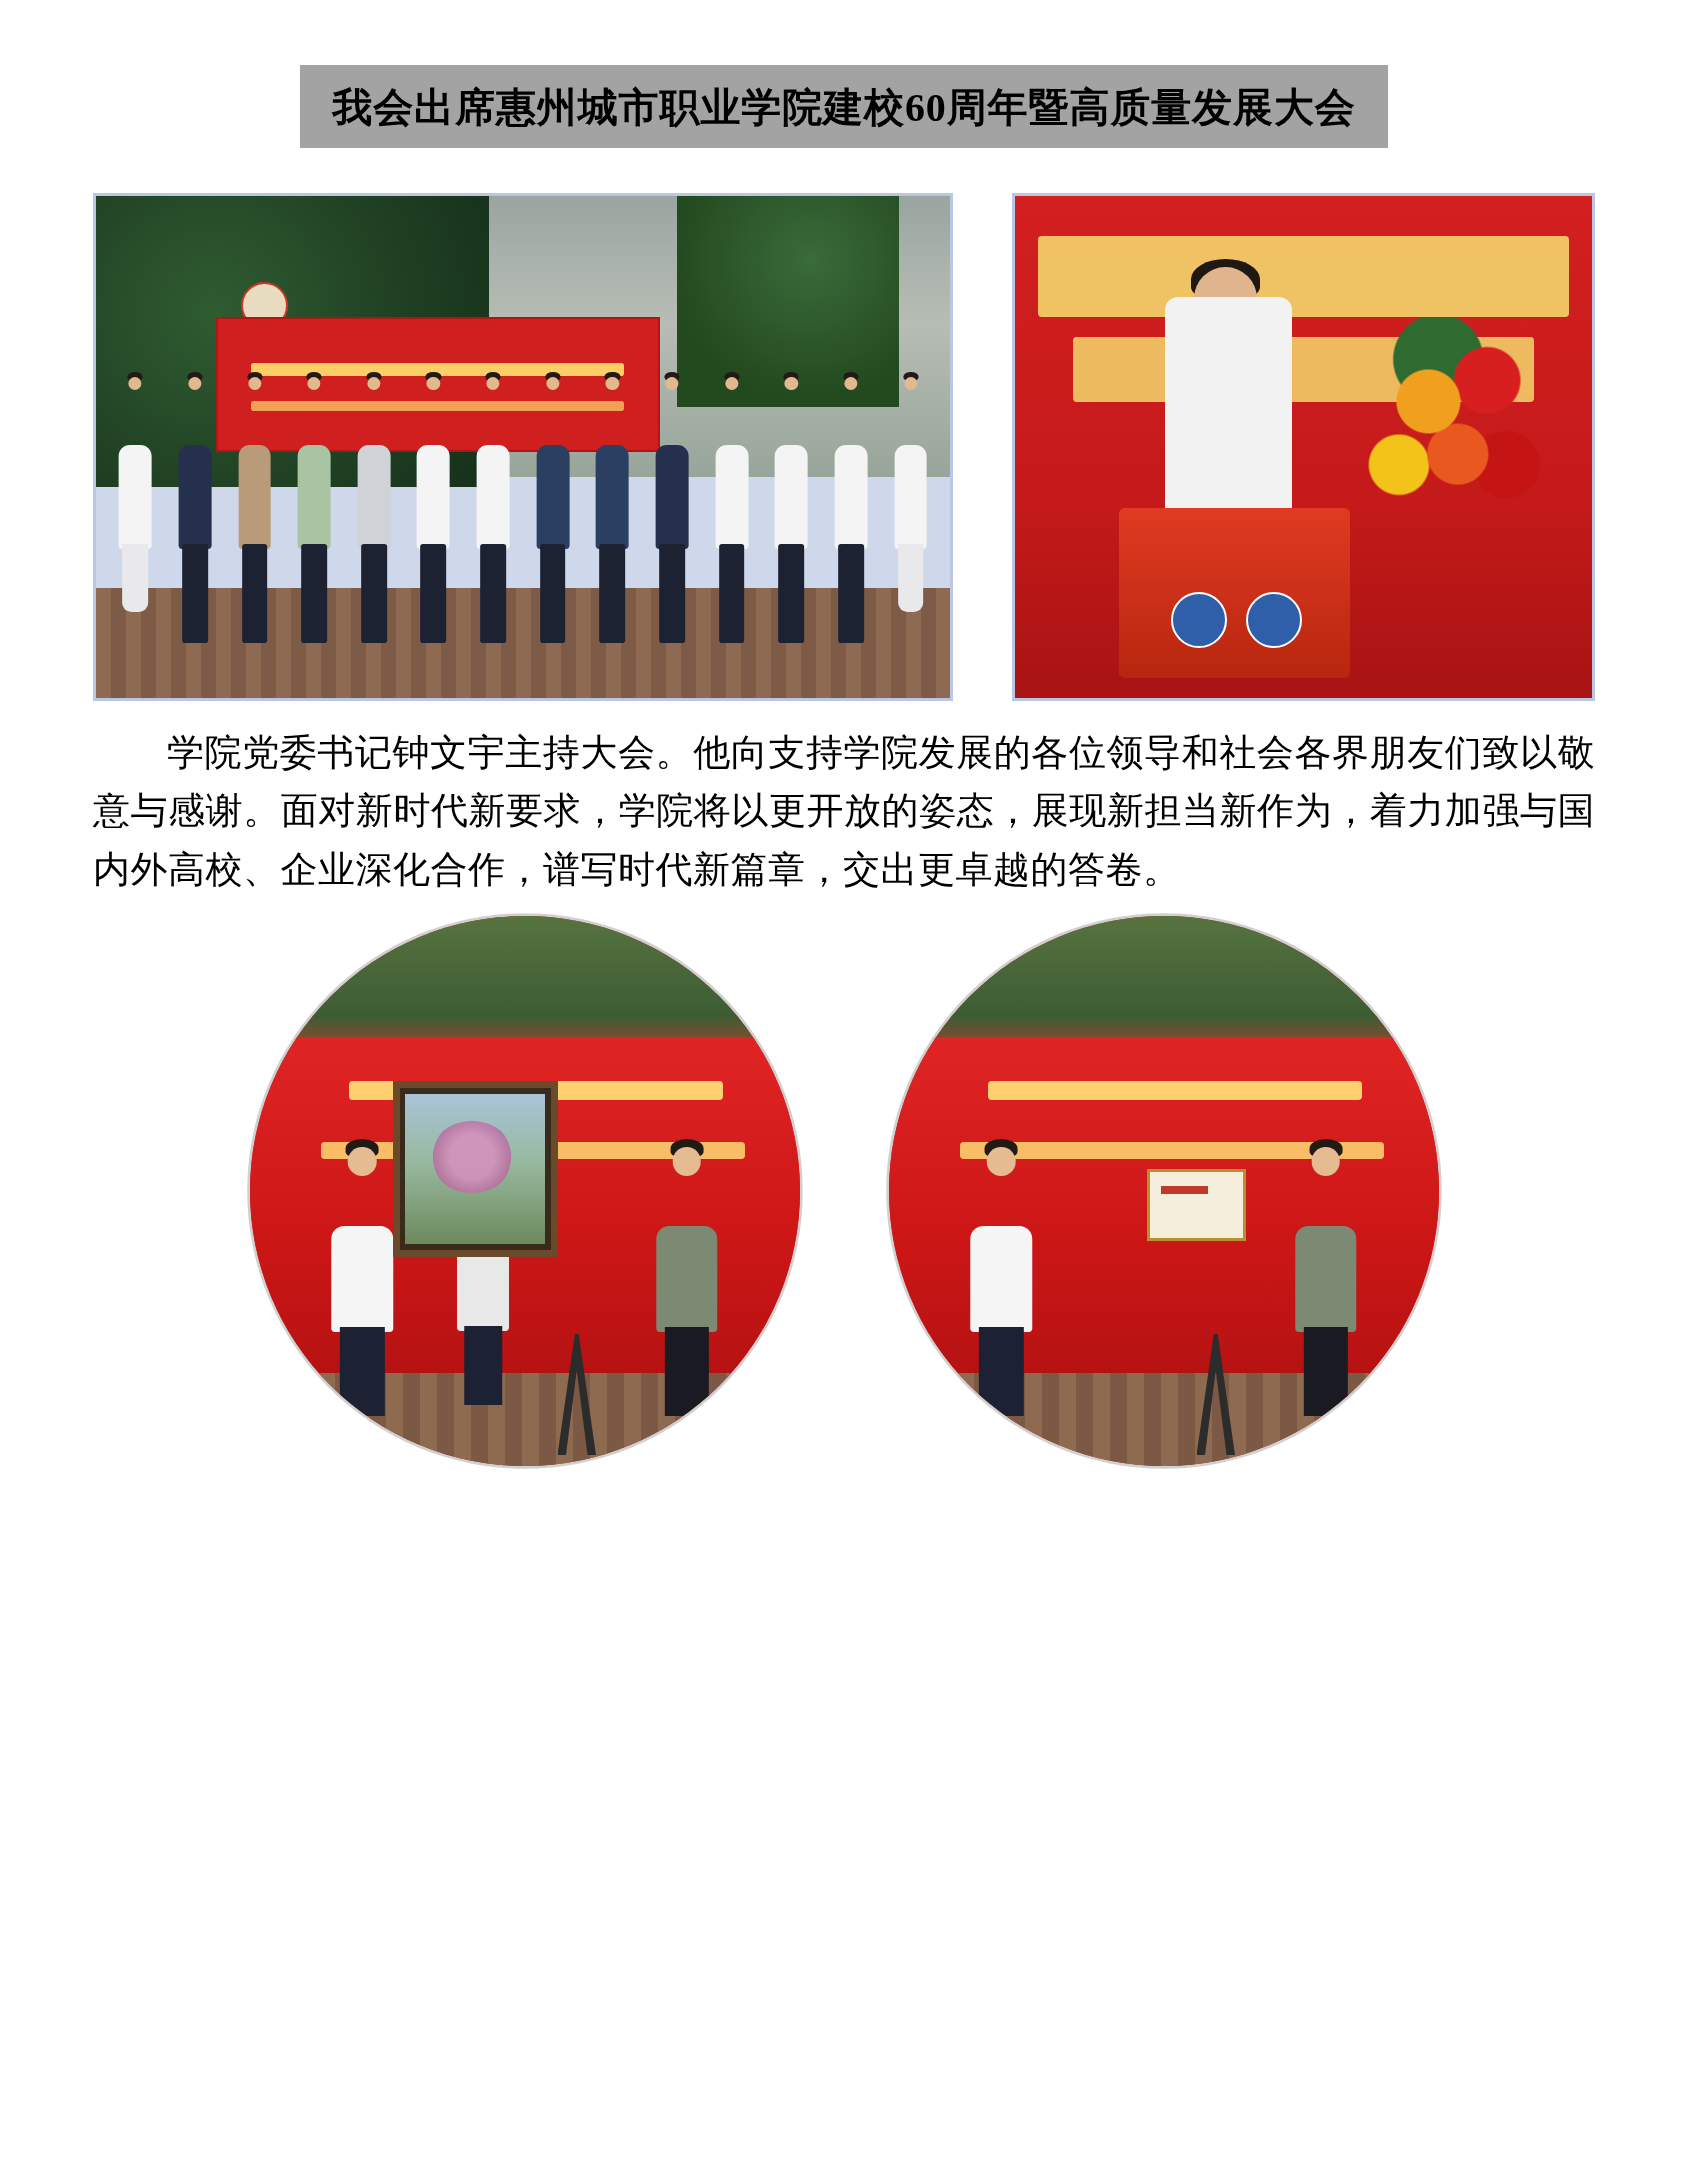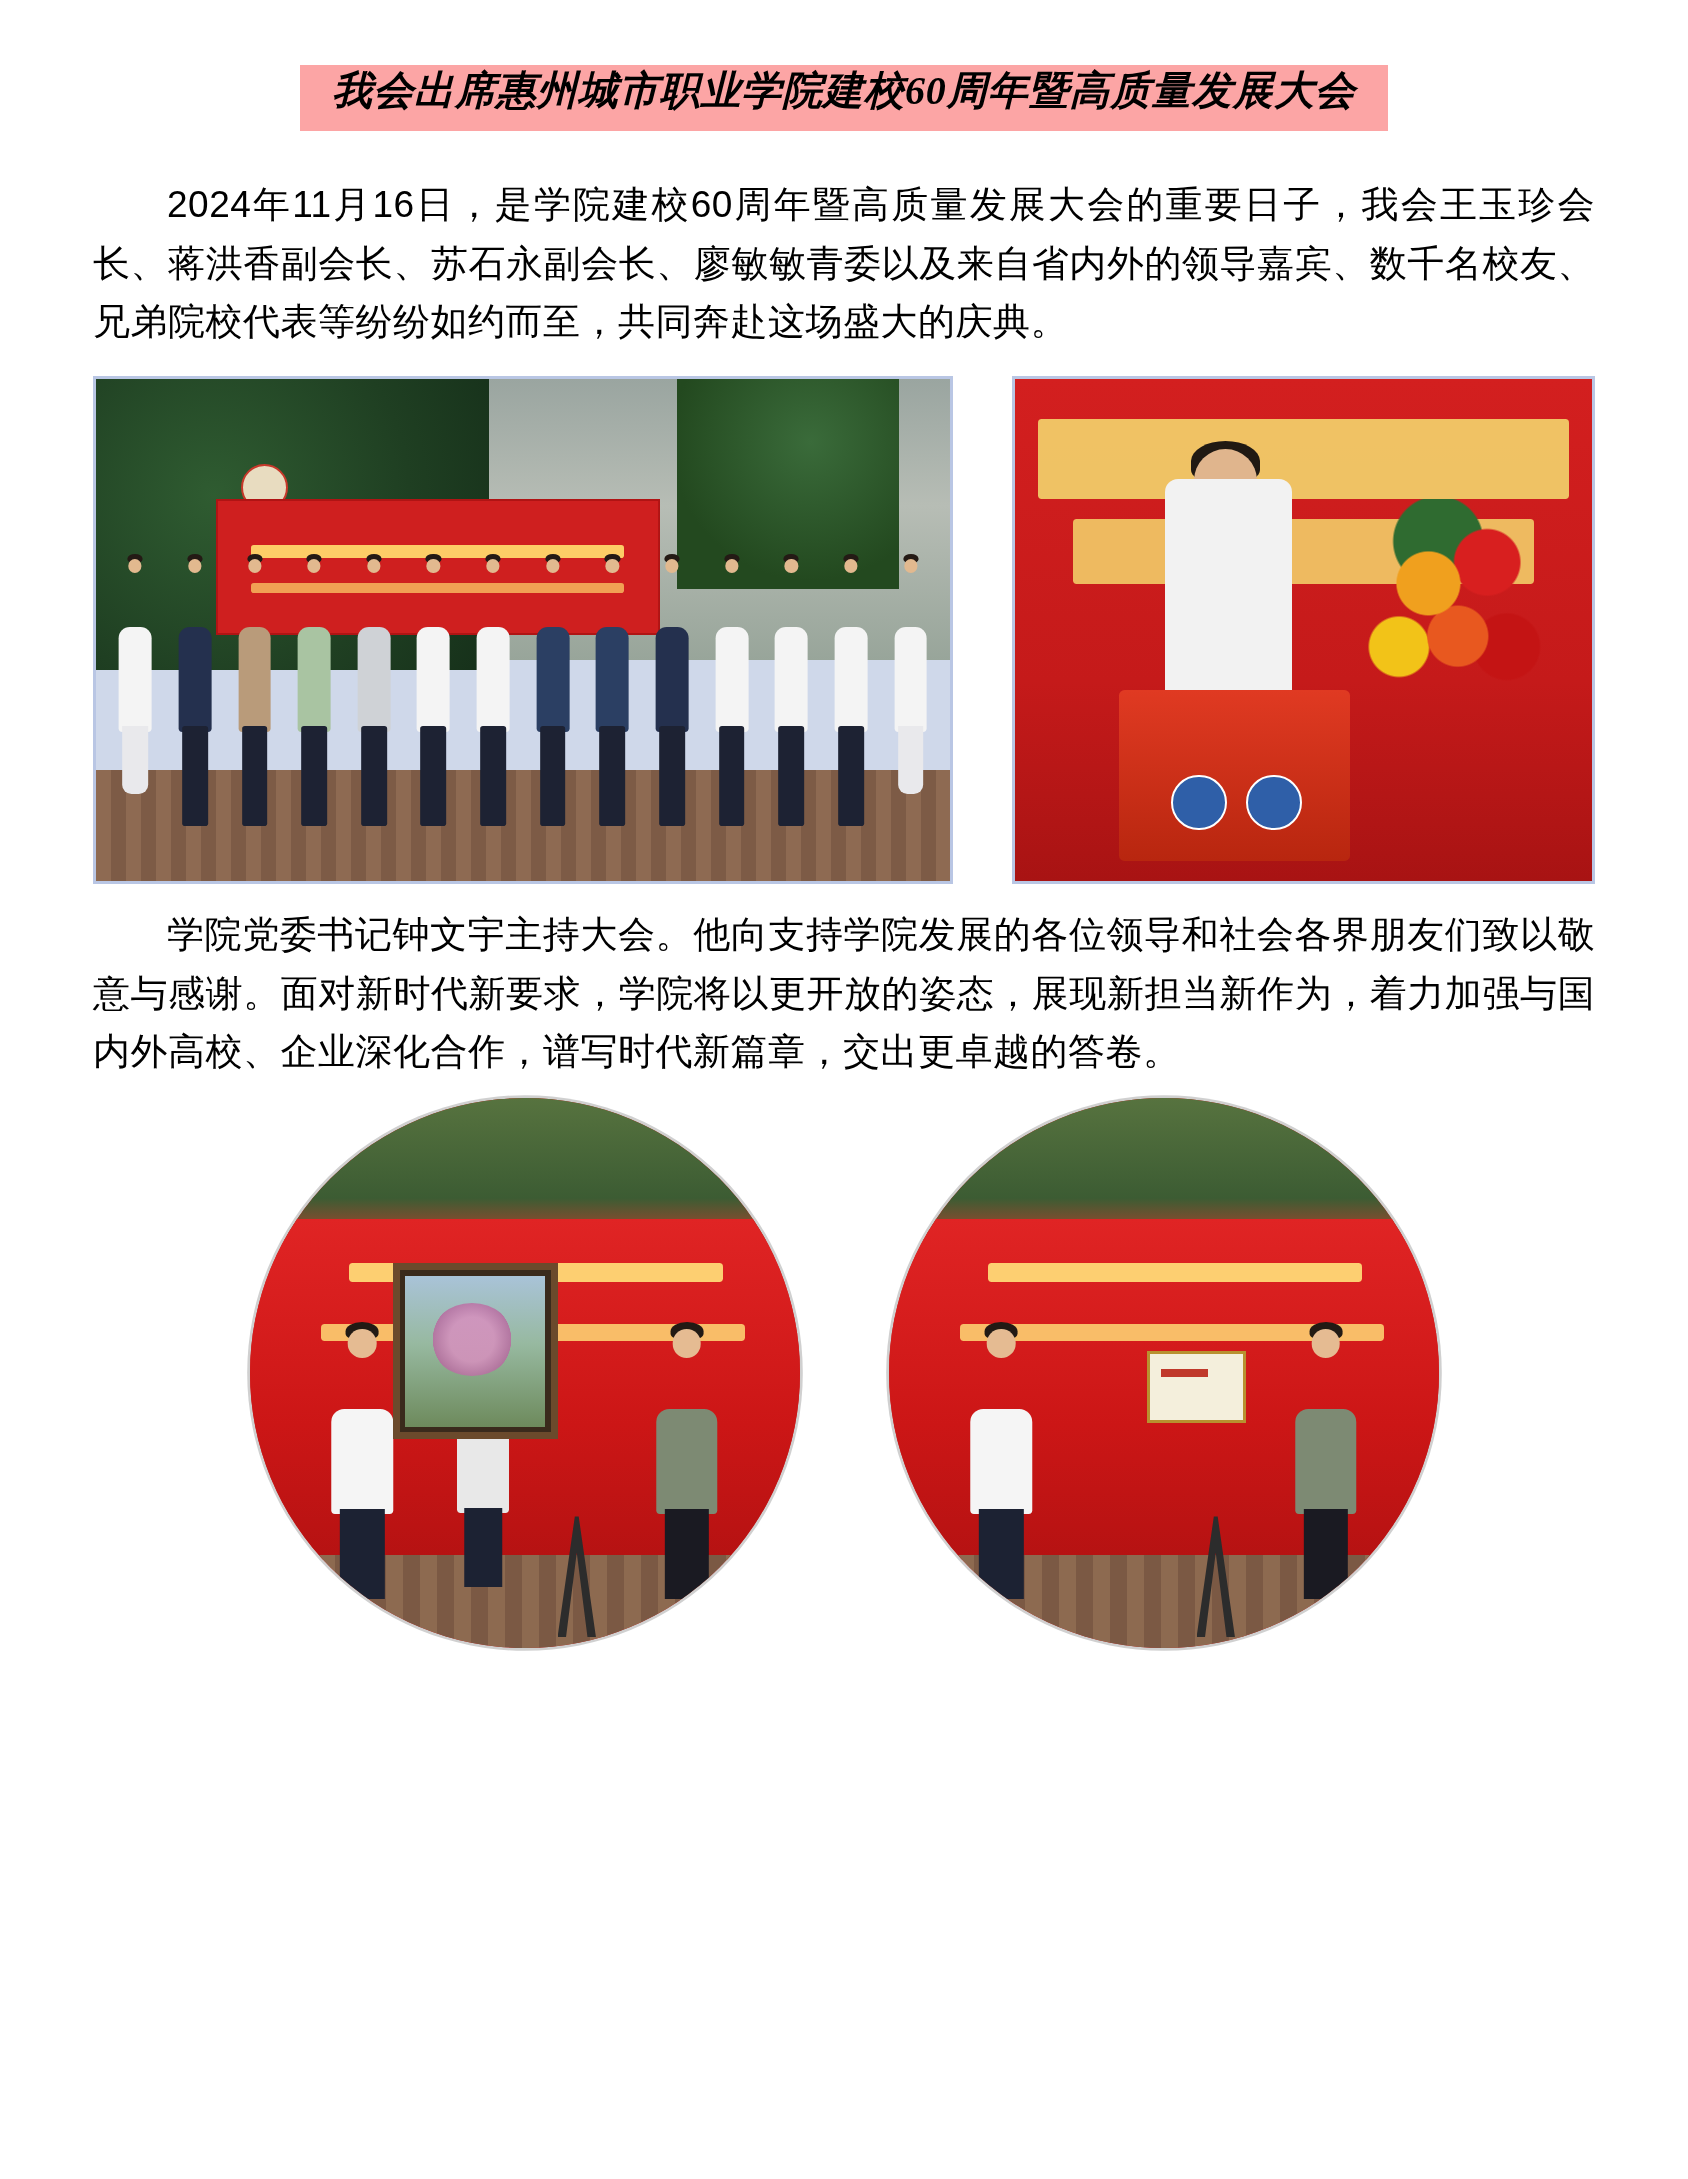--- a/index.html
+++ b/index.html
@@ -24,24 +24,23 @@
   }
 
   
   .title-wrap {
     display: flex;
     justify-content: center;
     margin-top: 9.3px;
     margin-bottom: 45px;
   }
   .title-band {
-    background: #fca5a5;
-    padding: 3px 32px 17px 32px;
+    background: #a3a3a3;
+    padding: 20px 32px 17px 32px;
     display: inline-block;
-    font-style: italic;
   }
   .title-text {
     font-family: "Liberation Serif", "DejaVu Serif", serif;
     font-weight: bold;
     font-size: 40px;
     letter-spacing: 0.9px;
     color: #000;
     white-space: nowrap;
     line-height: 1.15;
   }
@@ -427,21 +426,20 @@
 <body>
 
 <div class="page">
 
   <div class="title-wrap">
     <div class="title-band">
       <div class="title-text">我会出席惠州城市职业学院建校60周年暨高质量发展大会</div>
     </div>
   </div>
 
-  <p class="para">2024年11月16日，是学院建校60周年暨高质量发展大会的重要日子，我会王玉珍会长、蒋洪香副会长、苏石永副会长、廖敏敏青委以及来自省内外的领导嘉宾、数千名校友、兄弟院校代表等纷纷如约而至，共同奔赴这场盛大的庆典。</p>
 
   <div class="img-row">
 
     <div class="photo photo-1">
       <div class="scene">
         <div class="bg-build"></div>
         <div class="bg-trees"></div>
         <div class="bg-trees2"></div>
         <div class="logo60"></div>
         <div class="red-banner">

